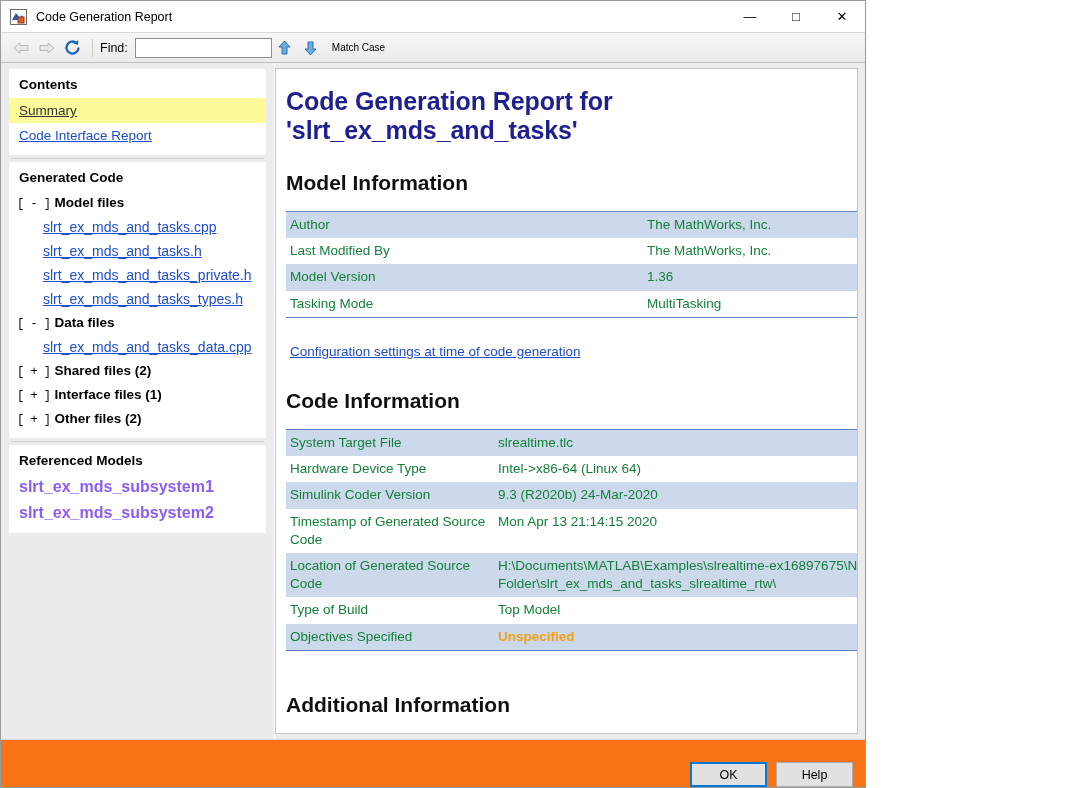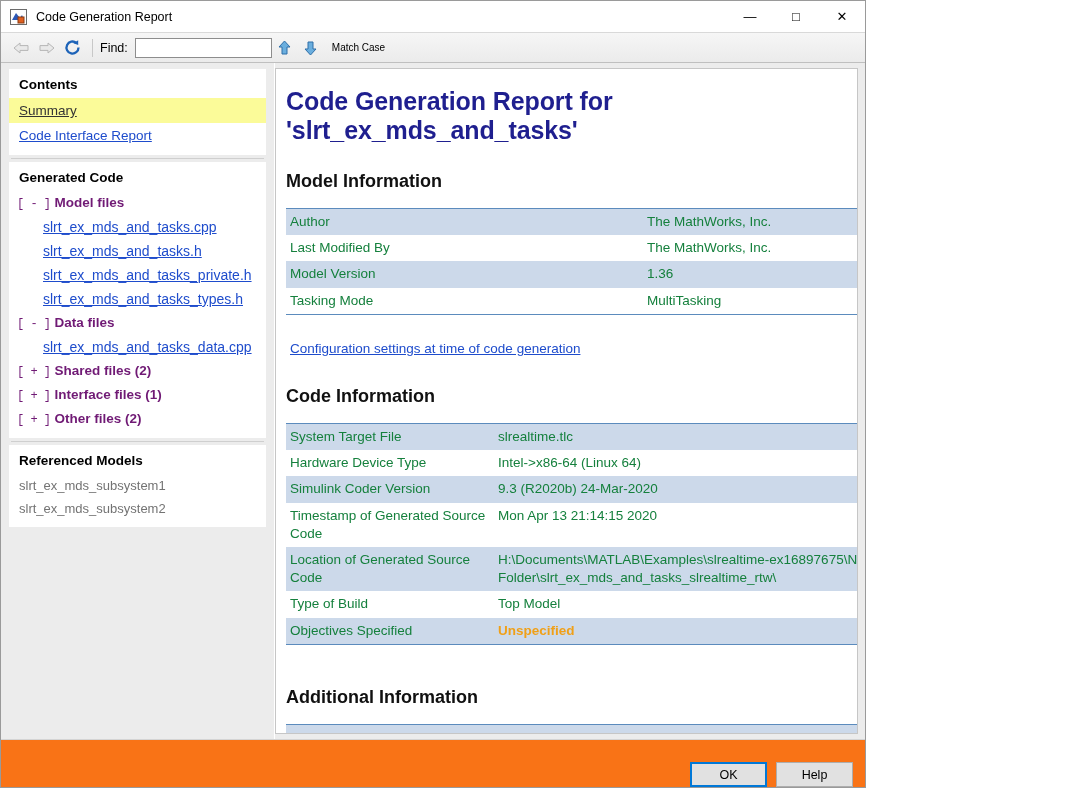--- a/index.html
+++ b/index.html
@@ -151,21 +151,21 @@
     white-space: nowrap;
   }
   .side-link.active {
     background: #fbfb99;
     color: #333333;
   }
   .tree-group {
     padding: 4px 0 4px 8px;
     font-size: 13.5px;
     font-weight: bold;
-    color: #701a75;
+    color: #000000;
     white-space: nowrap;
     cursor: pointer;
   }
   .tree-group .pm {
     font-weight: normal;
     font-family: "Liberation Mono", monospace;
     font-size: 12px;
     letter-spacing: -0.5px;
     margin-right: 4px;
   }
@@ -173,23 +173,24 @@
     display: block;
     padding: 4px 0 4px 34px;
     font-size: 14px;
     color: #1e4ccc;
     text-decoration: underline;
     white-space: nowrap;
     cursor: pointer;
   }
   .plain-item {
     padding: 4px 0 4px 10px;
-    font-size: 13px;
-    color: #737373;
+    font-size: 16px;
+    color: #8b5cf6;
     white-space: nowrap;
+    font-weight: bold;
   }
 
   
   .content-wrap {
     flex: 1 1 auto;
     min-width: 0;
     background: #ececec;
     padding: 5px 7px 5px 0;
   }
   .content {
@@ -200,21 +201,21 @@
     padding: 18px 22px 10px 10px;
   }
   .doc-title {
     font-size: 25px;
     font-weight: bold;
     color: #1f1f8f;
     margin: 0 0 26px 0;
     letter-spacing: -0.1px;
   }
   .sec-title {
-    font-size: 18px;
+    font-size: 21px;
     font-weight: bold;
     color: #111;
     margin: 0 0 16px 0;
   }
   table.info {
     border-collapse: collapse;
     width: 780px;
     margin-bottom: 6px;
     border-top: 1px solid #5b8bbd;
     border-bottom: 1px solid #5b8bbd;

